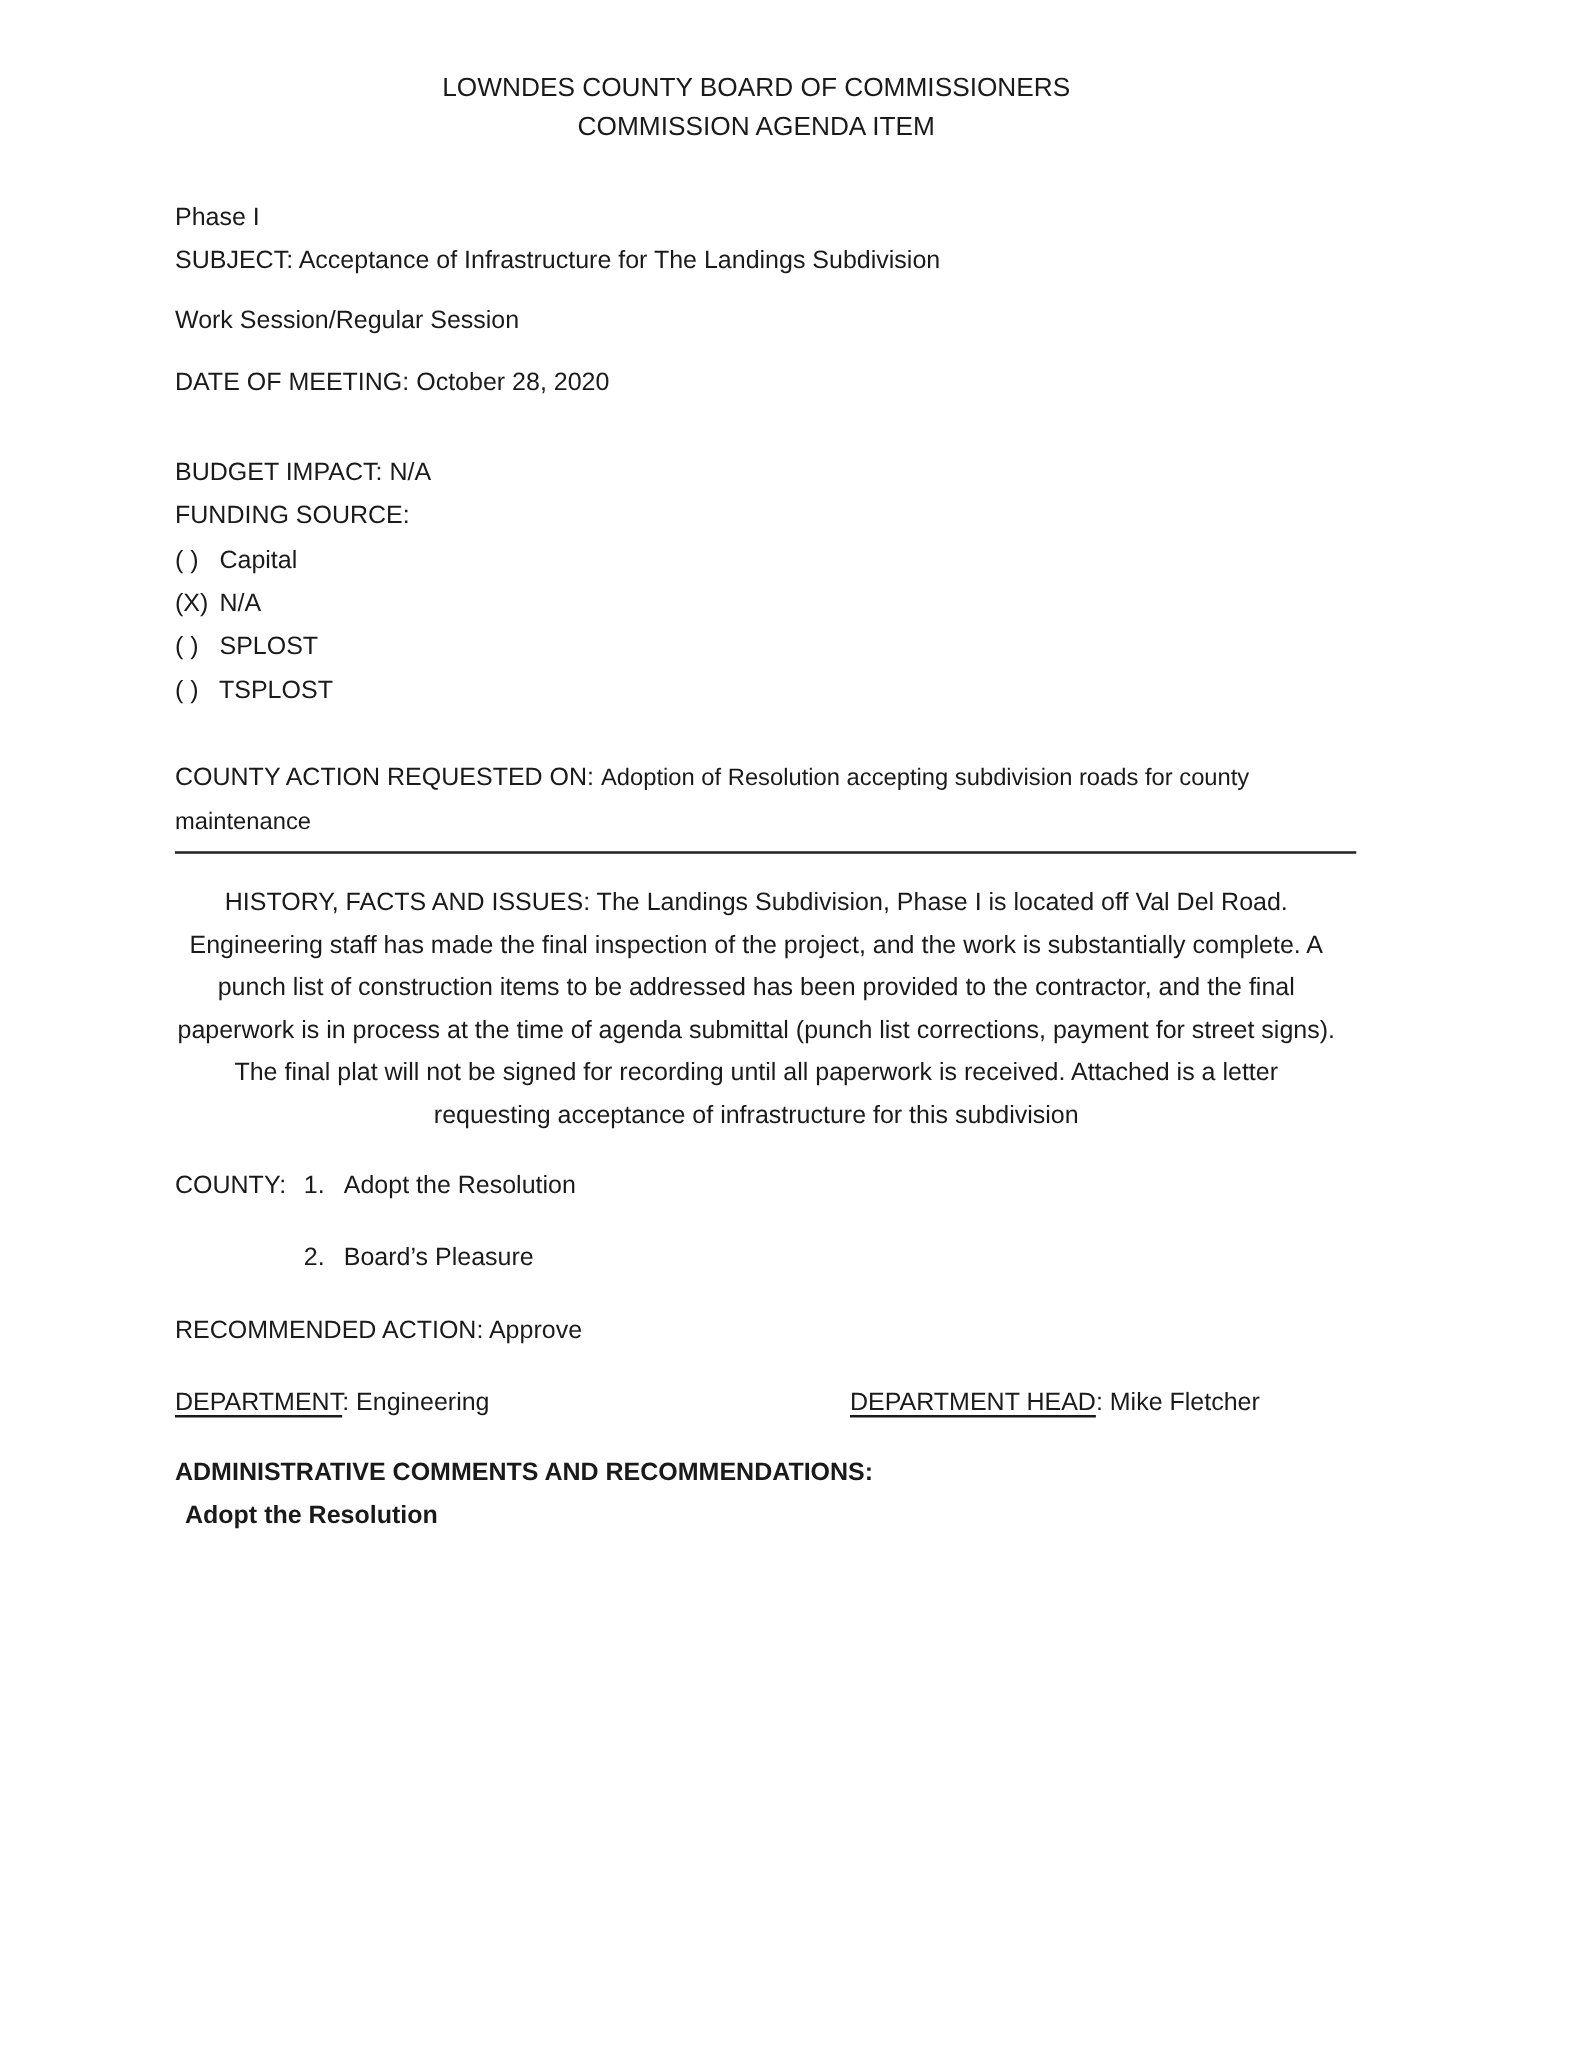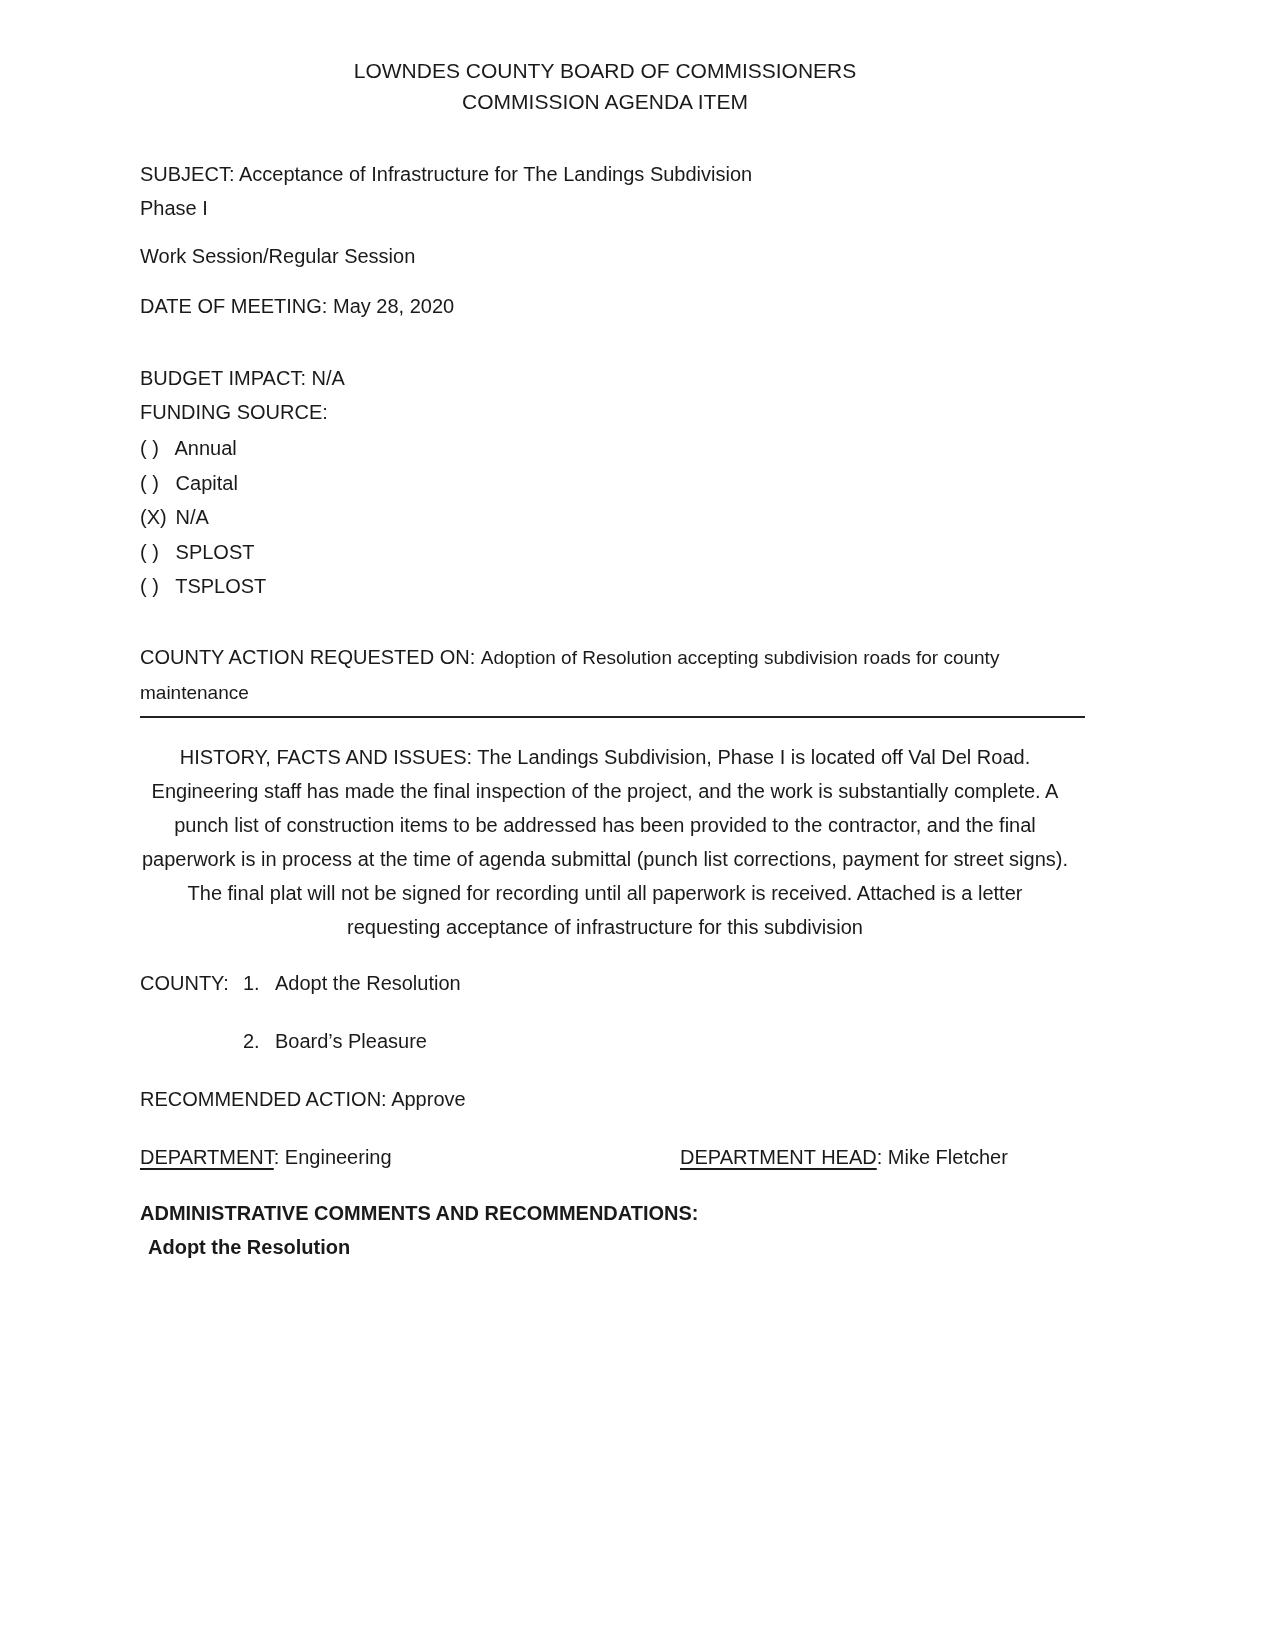--- a/index.html
+++ b/index.html
@@ -106,36 +106,32 @@
 <body>
 
 <div class="page">
 
   <div class="title-block">
     <div>LOWNDES COUNTY BOARD OF COMMISSIONERS</div>
     <div>COMMISSION AGENDA ITEM</div>
   </div>
 
   <div class="subject-block">
+    <div>Phase I</div>
     <div>SUBJECT: Acceptance of Infrastructure for The Landings Subdivision</div>
-    <div>Phase I</div>
   </div>
 
   <div class="session-line">Work Session/Regular Session</div>
 
-  <div class="date-line">DATE OF MEETING: May 28, 2020</div>
+  <div class="date-line">DATE OF MEETING: October 28, 2020</div>
 
   <div class="budget-line">BUDGET IMPACT: N/A</div>
   <div>FUNDING SOURCE:</div>
 
   <div class="funding-list">
-    <div class="funding-row">
-      <span class="mark">( )</span>
-      <span>Annual</span>
-    </div>
     <div class="funding-row">
       <span class="mark">( )</span>
       <span>Capital</span>
     </div>
     <div class="funding-row">
       <span class="mark">(X)</span>
       <span>N/A</span>
     </div>
     <div class="funding-row">
       <span class="mark">( )</span>

